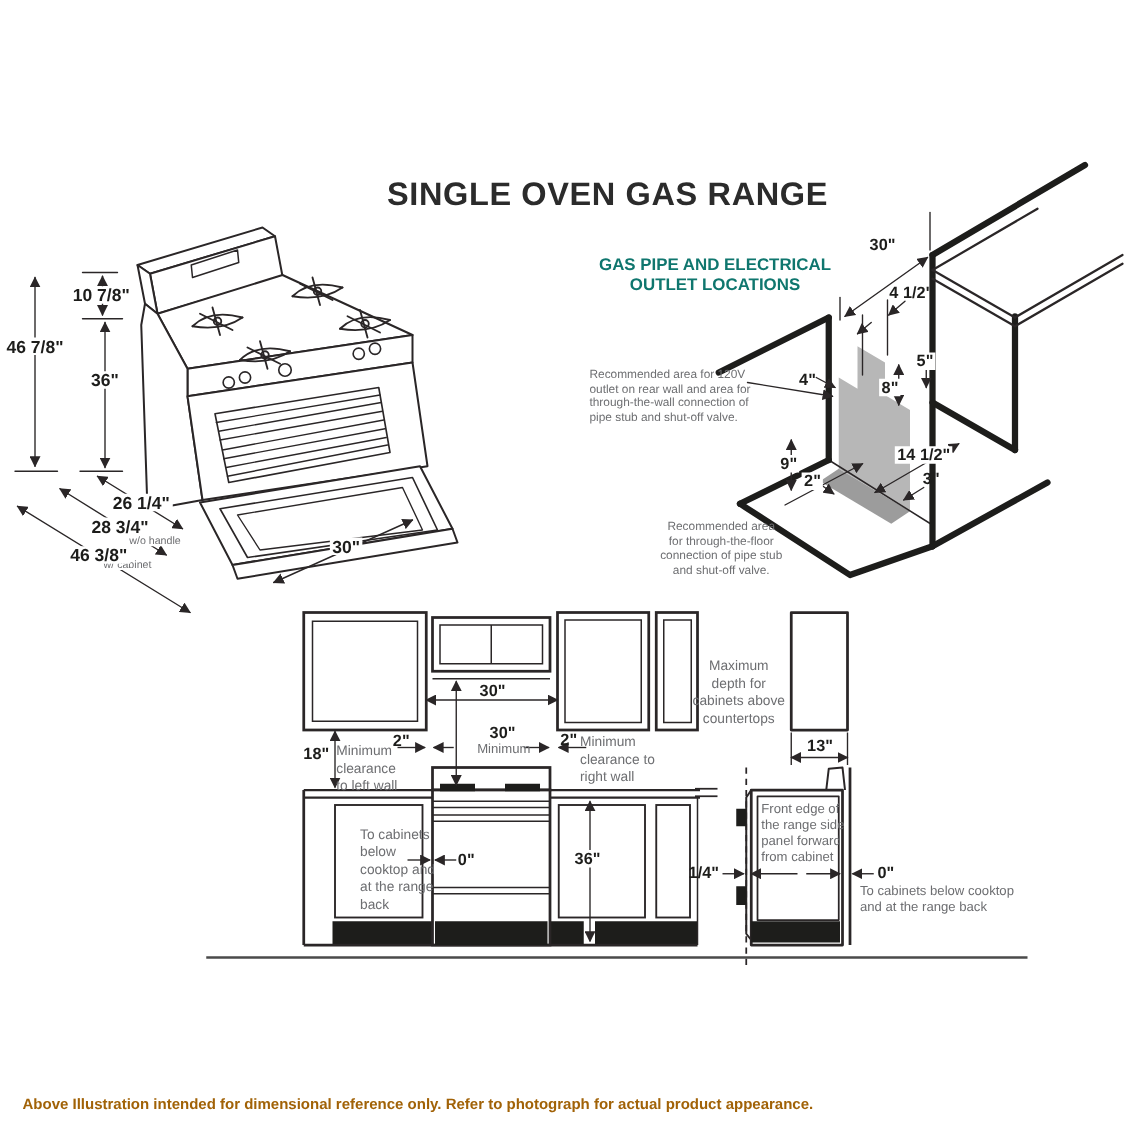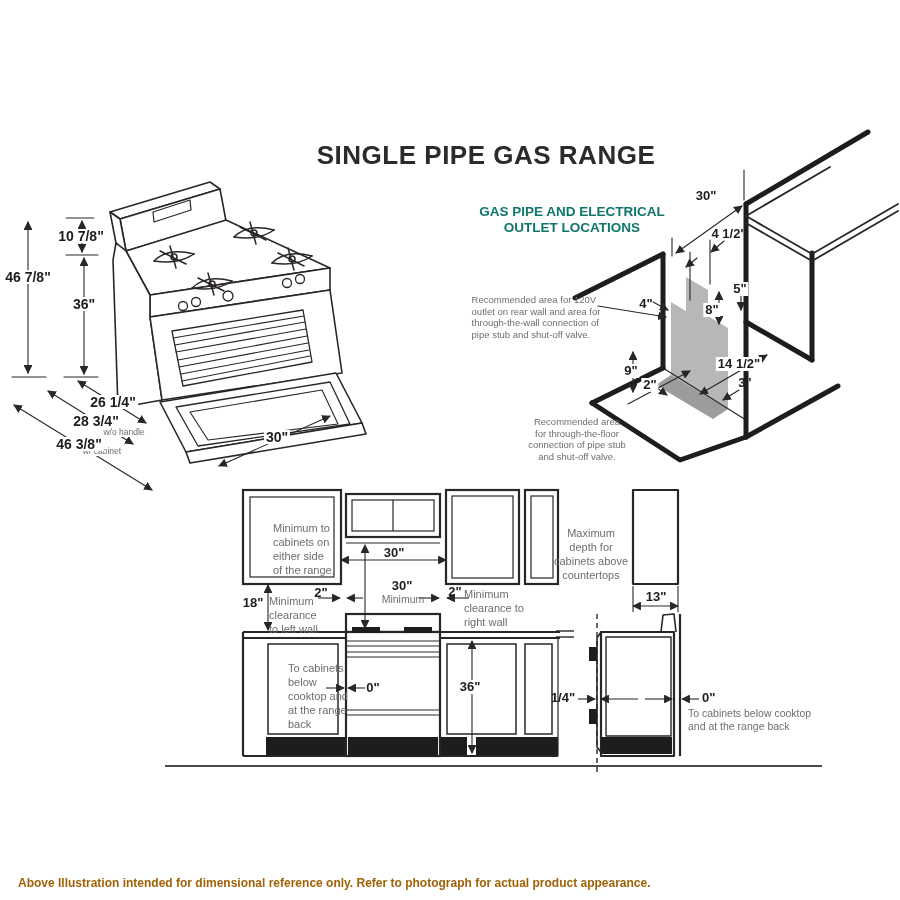--- a/index.html
+++ b/index.html
@@ -254,21 +254,21 @@
     <rect x="601" y="737" width="71" height="17" fill="#1d1d1b" stroke="none"></rect>
     <g stroke-width="1.1">
       <path d="M578,699 L595,699" marker-end="url(#a)"></path>
       <path d="M638,699 L601,699" marker-end="url(#a)"></path>
       <path d="M645,699 L672,699" marker-end="url(#a)"></path>
       <path d="M699,699 L682,699" marker-end="url(#a)"></path>
     </g>
   </g>
 </svg>
 
-  <div class="lbl title c" style="left:486px;top:140px">SINGLE PIPE GAS RANGE</div>
+  <div class="lbl title c" style="left:486px;top:140px">SINGLE OVEN GAS RANGE</div>
 
   <div class="lbl dim dimL c wbg" style="left:81px;top:229px">10 7/8"</div>
   <div class="lbl dim dimL c wbg" style="left:28px;top:270px">46 7/8"</div>
   <div class="lbl dim dimL c wbg" style="left:84px;top:297px">36"</div>
   <div class="lbl dim dimL c wbg" style="left:113px;top:395px">26 1/4"</div>
   <div class="lbl tiny c wbg" style="left:124px;top:408px">w/o handle</div>
   <div class="lbl dim dimL c wbg" style="left:96px;top:414px">28 3/4"</div>
   <div class="lbl tiny c wbg" style="left:102px;top:427px">w/ cabinet</div>
   <div class="lbl dim dimL c wbg" style="left:79px;top:437px">46 3/8"</div>
   <div class="lbl dim dimL c wbg" style="left:277px;top:430px">30"</div>
@@ -286,24 +286,20 @@
   <div class="lbl dim c" style="left:706px;top:189px">30"</div>
   <div class="lbl dim c" style="left:729px;top:227px">4 1/2"</div>
   <div class="lbl dim c wbg" style="left:740px;top:282px">5"</div>
   <div class="lbl dim c" style="left:646px;top:297px">4"</div>
   <div class="lbl dim c wbg" style="left:712px;top:303px">8"</div>
   <div class="lbl dim c wbg" style="left:631px;top:364px">9"</div>
   <div class="lbl dim c wbg" style="left:650px;top:378px">2"</div>
   <div class="lbl dim c wbg" style="left:739px;top:357px">14 1/2"</div>
   <div class="lbl dim c" style="left:745px;top:376px">3"</div>
 
-  <div class="lbl note2" style="left:273px;top:521px">Minimum to
-cabinets on
-either side
-of the range.</div>
   <div class="lbl dim c" style="left:394px;top:546px">30"</div>
   <div class="lbl dim c" style="left:402px;top:579px">30"</div>
   <div class="lbl note3 c" style="left:403px;top:593px">Minimum</div>
   <div class="lbl dim c" style="left:321px;top:586px">2"</div>
   <div class="lbl dim c" style="left:455px;top:585px">2"</div>
   <div class="lbl note2" style="left:464px;top:587px">Minimum
 clearance to
 right wall</div>
   <div class="lbl dim c" style="left:253px;top:596px">18"</div>
   <div class="lbl note2" style="left:269px;top:594px">Minimum
@@ -314,19 +310,23 @@
 cooktop and
 at the range
 back</div>
   <div class="lbl dim c" style="left:373px;top:681px">0"</div>
   <div class="lbl dim c wbg" style="left:470px;top:680px">36"</div>
   <div class="lbl note2 r" style="left:628px;top:526px;text-align:center">Maximum
 depth for
 cabinets above
 countertops</div>
   <div class="lbl dim c" style="left:656px;top:590px">13"</div>
+  <div class="lbl note3" style="left:609px;top:641px">Front edge of
+the range side
+panel forward
+from cabinet</div>
   <div class="lbl dim c" style="left:563px;top:691px">1/4"</div>
   <div class="lbl dim" style="left:702px;top:691px">0"</div>
   <div class="lbl note3" style="left:688px;top:707px">To cabinets below cooktop
 and at the range back</div>
 
   <div class="lbl footer" style="left:18px;top:876px">Above Illustration intended for dimensional reference only. Refer to photograph for actual product appearance.</div>
 </div>
 
 </body></html>

